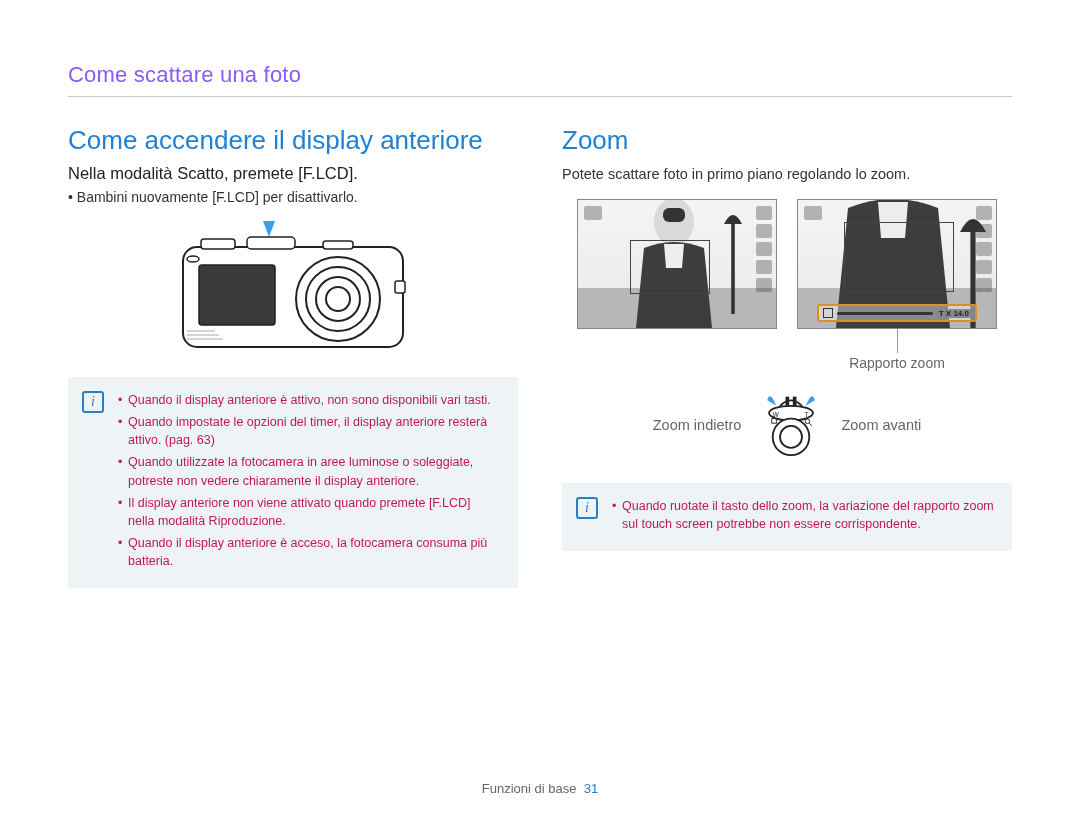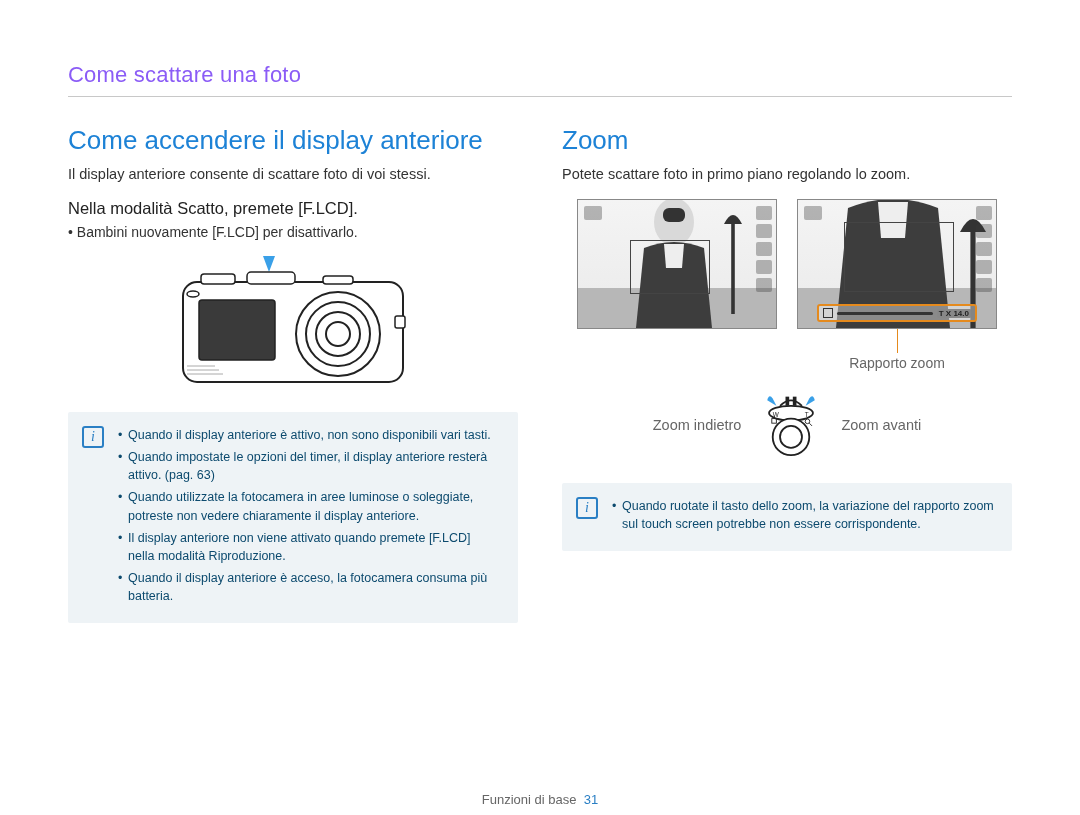--- a/index.html
+++ b/index.html
@@ -14,21 +14,21 @@
   .step { font-size: 16.5px; color: #222; margin-bottom: 6px; }
   .bullet-row { font-size: 14px; color: #333; margin-bottom: 14px; }
   .bullet-row::before { content: "• "; color: #333; }
   .bold { font-weight: 400; }
   
   .camera-fig { display: flex; justify-content: center; margin: 6px 0 18px 0; }
   .camera-fig svg { width: 260px; height: 140px; }
   
   .info-box { background: #eef3f6; border-radius: 2px; padding: 14px 18px 14px 50px; position: relative; }
   .info-box .info-icon { position: absolute; left: 14px; top: 14px; width: 22px; height: 22px; border: 2px solid #2a7fc4; color: #2a7fc4; border-radius: 3px; display: flex; align-items: center; justify-content: center; font-size: 14px; font-style: italic; font-family: Georgia, serif; }
-  .info-box ul { list-style: none; font-size: 12.5px; color: #0c4a6e; line-height: 1.45; }
+  .info-box ul { list-style: none; font-size: 12.5px; color: #be185d; line-height: 1.45; }
   .info-box ul li { position: relative; padding-left: 10px; margin-bottom: 4px; }
   .info-box ul li::before { content: "•"; position: absolute; left: 0; top: 0; }
   
   .shots { display: flex; gap: 20px; justify-content: center; margin-bottom: 6px; }
   .shot-wrap { display: flex; flex-direction: column; align-items: center; }
   .shot { width: 200px; height: 130px; background: #0f172a; border: 1px solid #888; position: relative; overflow: hidden; }
   .shot .sky { position: absolute; inset: 0; background: linear-gradient(#f4f4f4, #eaeaea); }
   .shot .ground { position: absolute; left: 0; right: 0; bottom: 0; height: 40px; background: #b7b7b7; }
   .shot .lamp { position: absolute; right: 34px; top: 6px; width: 18px; }
   .shot .man { position: absolute; left: 46px; bottom: 0; width: 100px; }
@@ -41,36 +41,35 @@
   .zoom-bar-highlight .zb-box { width: 10px; height: 10px; border: 1.5px solid #333; }
   .zoom-bar-highlight .zb-line { flex: 1; height: 3px; background: #333; border-radius: 2px; }
   .zoom-bar-highlight .zb-text { font-size: 8px; font-weight: 700; color: #222; background: #888; padding: 0 2px; border-radius: 1px; }
   .zoom-pointer { width: 1px; height: 26px; background: #e58a1d; margin-top: -2px; }
   .zoom-caption { font-size: 14px; color: #666; margin-top: 2px; text-align: center; }
   
   .dial-row { display: flex; align-items: center; justify-content: center; gap: 18px; margin: 22px 0 26px 0; }
   .dial-row .lbl { font-size: 14.5px; color: #666; }
   .dial { width: 64px; height: 64px; }
   
-  .footer { position: absolute; left: 0; right: 0; bottom: 8px; text-align: center; font-size: 13px; color: #666; }
+  .footer { position: absolute; left: 0; right: 0; bottom: 19px; text-align: center; font-size: 13px; color: #666; }
   .footer .pnum { color: #2a7fc4; }
 </style>
 </head>
 <body>
 
 <div class="page">
 
   <div class="page-header">Come scattare una foto</div>
   <hr class="rule">
 
   <div class="columns">
 
     <div class="col">
       <h1 class="blue">Come accendere il display anteriore</h1>
-      <p class="lead">Il display anteriore consente di scattare foto di voi stessi.</p>
 
       <p class="step">
         <span>Nella modalità Scatto, premete </span>[<span class="bold">F.LCD</span>]<span>.</span>
       </p>
       <p class="bullet-row">
         <span>Bambini nuovamente </span>[<span class="bold">F.LCD</span>]<span> per disattivarlo.</span>
       </p>
 
       <div class="camera-fig">
         <svg viewBox="0 0 260 140">

